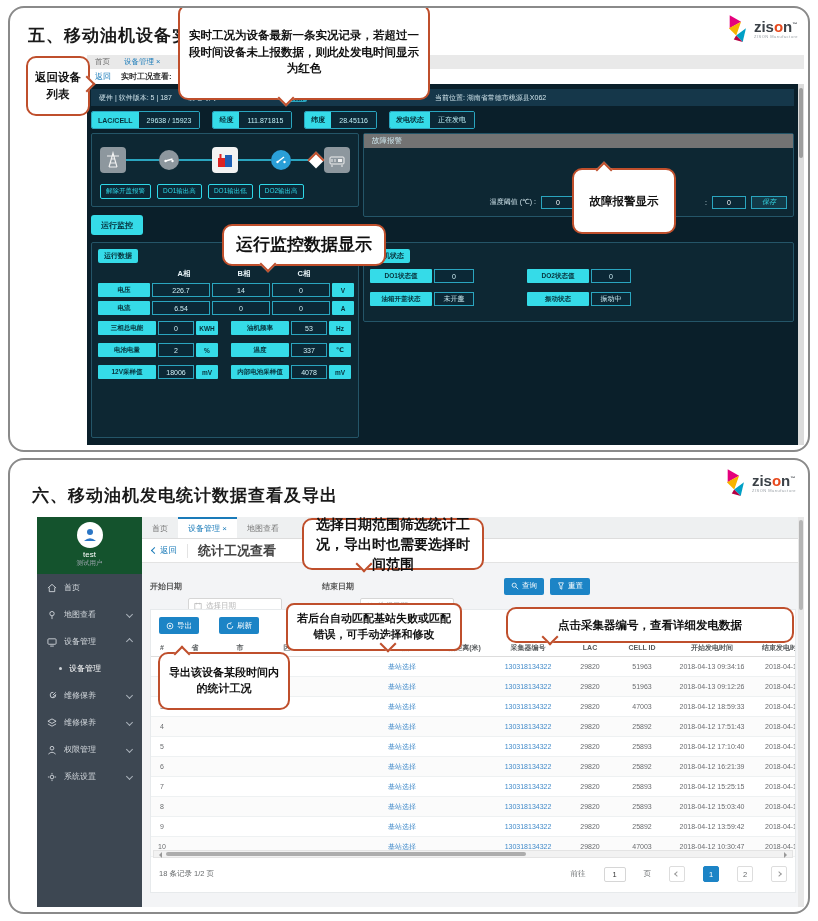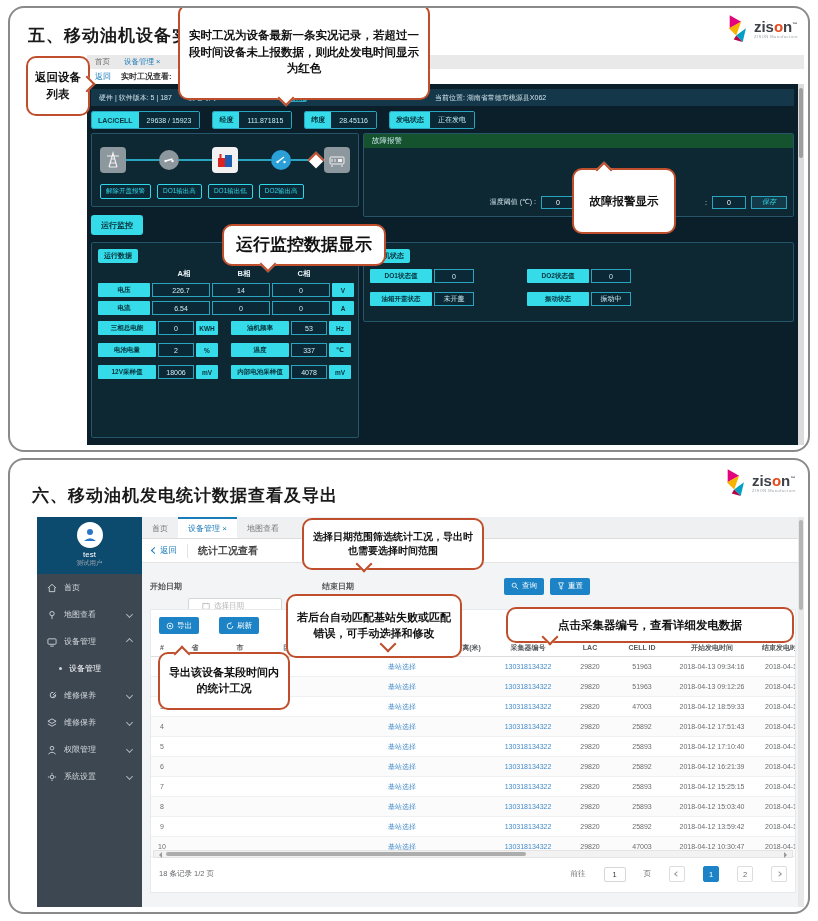--- a/index.html
+++ b/index.html
@@ -39,21 +39,21 @@
              display:flex; align-items:center; gap:16px; padding:0 8px; font-size:7px; white-space:nowrap; }
   .infobar .cy { color:#35dbe8; }
   .refresh-chip { background:#2aa5bf; color:#06303a; padding:1px 3px; border-radius:2px; font-weight:bold; }
   .chips { position:absolute; left:4px; top:27px; display:flex; gap:12px; }
   .chip { display:flex; border:1px solid #2aa5bf; border-radius:2px; overflow:hidden; height:18px; }
   .chip .cl { background:#35dbe8; color:#06303a; font-weight:bold; display:flex; align-items:center; padding:0 6px; font-size:7px; }
   .chip .cv { background:#0b2836; color:#bfeef5; display:flex; align-items:center; padding:0 8px; font-size:7px; min-width:44px; justify-content:center; }
   .sect { position:absolute; background:#0d2733; border:1px solid #245568; border-radius:2px; }
   #flowbox  { left:4px;  top:49px; width:268px; height:74px; }
   #faultbox { left:276px; top:49px; width:431px; height:84px; }
-  #faultbox .hd { height:14px; background:#14532d; color:#cfe9f0; font-size:7.5px; display:flex; align-items:center; padding-left:8px; }
+  #faultbox .hd { height:14px; background:#737373; color:#cfe9f0; font-size:7.5px; display:flex; align-items:center; padding-left:8px; }
   .thresh { position:absolute; left:0; right:6px; top:60px; height:16px; display:flex; align-items:center; justify-content:flex-end; gap:5px; color:#cfe3ea; font-size:7px; }
   .tbox { width:34px; height:13px; border:1px solid #2aa5bf; background:#0b2836; color:#fff; display:flex; align-items:center; justify-content:center; font-size:7px; }
   .tgap { width:120px; }
   .savebtn { width:36px; height:13px; border:1px solid #2aa5bf; background:#123a48; color:#35dbe8; display:flex; align-items:center; justify-content:center; font-size:7px; font-style:italic; }
   .flow { position:absolute; left:8px; top:8px; right:8px; height:36px; display:flex; align-items:center; }
   .node { width:26px; height:26px; border-radius:4px; background:#8d979e; display:flex; align-items:center; justify-content:center; flex:none; }
   .node.white { background:#f2f2f2; }
   .sw { width:20px; height:20px; border-radius:50%; background:#8d979e; flex:none; display:flex; align-items:center; justify-content:center; }
   .sw.open { background:#2a9fd8; }
   .wire { height:2px; background:#2aa5bf; flex:1; }
@@ -75,41 +75,41 @@
   .met .lbl { width:58px; }
   .met .val { width:36px; }
   .sgrid { position:absolute; left:6px; top:26px; width:300px; display:grid; grid-template-columns:1fr 1fr; gap:9px 14px; }
   .st { display:flex; gap:2px; }
   .st .lbl { width:62px; }
   .st .val { width:40px; }
 
   
   .shot2 { position:absolute; left:27px; top:57px; width:767px; height:390px; font-size:8px; background:#f3f4f6; }
   .sbar { position:absolute; left:0; top:0; width:105px; height:390px; background:#3d4752; }
-  .sbar .avatar-block { height:57px; background:#0c4a6e; text-align:center; padding-top:5px; }
+  .sbar .avatar-block { height:57px; background:#14532d; text-align:center; padding-top:5px; }
   .avatar { width:26px; height:26px; border-radius:50%; background:#fff; margin:0 auto; display:flex; align-items:center; justify-content:center; }
   .sbar .uname { color:#fff; font-size:8px; margin-top:2px; }
   .sbar .urole { color:#9aa3ac; font-size:6.5px; }
   .mi { height:27px; display:flex; align-items:center; gap:7px; padding:0 10px; color:#d3d8dd; font-size:8px; position:relative; }
   .mi .chev { position:absolute; right:10px; width:5px; height:5px; border-right:1px solid #aab2ba; border-bottom:1px solid #aab2ba; }
   .mi .chev.dn { transform:rotate(45deg); }
   .mi .chev.up { transform:rotate(-135deg); }
   .mi.sub { padding-left:22px; color:#fff; }
   .mi.sub .dot { width:3px; height:3px; border-radius:50%; background:#cfd4d9; }
   .main2 { position:absolute; left:105px; top:0; width:662px; height:390px; }
   .m2-tabs { height:22px; background:#eef0f1; border-bottom:1px solid #ddd; display:flex; align-items:flex-end; font-size:8px; color:#777; }
   .m2-tabs .tab { padding:4px 10px; }
   .m2-tabs .tab.active { background:#fff; color:#1a7bb9; border-top:2px solid #1a7bb9; }
   .m2-crumb { height:24px; background:#fff; border-bottom:1px solid #e3e3e3; display:flex; align-items:center; gap:10px; padding-left:10px; }
   .m2-crumb .back { color:#1a7bb9; display:flex; align-items:center; gap:3px; font-size:8.5px; }
   .backchev { width:5px; height:5px; border-left:1px solid #1a7bb9; border-bottom:1px solid #1a7bb9; transform:rotate(45deg); }
-  .m2-crumb .pg { font-weight:bold; color:#444; font-size:10px; border-left:1px solid #e3e3e3; padding-left:10px; height:14px; display:flex; align-items:center; }
+  .m2-crumb .pg { font-weight:bold; color:#444; font-size:13px; border-left:1px solid #e3e3e3; padding-left:10px; height:14px; display:flex; align-items:center; }
   .formrow { position:absolute; left:0; top:56px; width:662px; height:26px; display:flex; align-items:center; gap:6px; padding-left:8px; }
   .flab { font-weight:bold; color:#555; font-size:8px; }
-  .dinput { width:94px; height:17px; background:#fff; border:1px solid #d6d6d6; border-radius:2px; display:flex; align-items:center; gap:4px; padding:0 13px; color:#b5b5b5; font-size:7.5px;margin-top:40px; }
+  .dinput { width:94px; height:17px; background:#fff; border:1px solid #d6d6d6; border-radius:2px; display:flex; align-items:center; gap:4px; padding:0 5px; color:#b5b5b5; font-size:7.5px;margin-top:40px; }
   .gap28 { width:28px; }
   .bluebtn { height:17px; background:#1c84c6; color:#fff; border:none; border-radius:2px; font-size:7.5px; display:flex; align-items:center; gap:3px; padding:0 7px; font-family:inherit; }
   .card { position:absolute; left:8px; top:92px; width:646px; height:284px; background:#fff; border:1px solid #e7eaec; }
   .toolbar { position:absolute; left:8px; top:7px; display:flex; gap:20px; }
   .tgrid { display:grid; grid-template-columns:22px 44px 46px 48px 62px 58px 60px 74px 50px 54px 86px 56px; }
   .thead { position:absolute; left:0; top:30px; width:644px; overflow:hidden; border-bottom:1px solid #ddd; }
   .thead span { font-size:7px; font-weight:bold; color:#565a5c; height:16px; line-height:16px; text-align:center; white-space:nowrap; overflow:hidden; }
   .tbody { position:absolute; left:0; top:47px; width:644px; overflow:hidden; }
   .trow { border-bottom:1px solid #eef1f2; }
   .trow:nth-child(even) { background:#fbfbfb; }
@@ -686,21 +686,21 @@
               </span>
           </div>
         </div>
       </div>
     </div>
     <div class="vsb2">
         <div class="th"></div>
       </div>
   </div>
 
-  <div class="co" style="left:292px; top:58px; width:182px; height:52px; font-size:10px;">选择日期范围筛选统计工况，导出时也需要选择时间范围</div>
+  <div class="co" style="left:292px; top:58px; width:182px; height:52px; font-size:14px;">选择日期范围筛选统计工况，导出时也需要选择时间范围</div>
   <span class="pt down" style="left:348px; top:98px;"></span>
-  <div class="co" style="left:276px; top:134px; width:176px; height:64px; font-size:11px;">若后台自动匹配基站失败或匹配错误，可手动选择和修改</div>
+  <div class="co" style="left:276px; top:143px; width:176px; height:48px; font-size:11px;border-radius:8px;">若后台自动匹配基站失败或匹配错误，可手动选择和修改</div>
   <span class="pt down" style="left:372px; top:178px;"></span>
   <div class="co" style="left:496px; top:147px; width:288px; height:36px; font-size:11.5px;">点击采集器编号，查看详细发电数据</div>
   <span class="pt down" style="left:534px; top:171px;"></span>
   <div class="co" style="left:148px; top:192px; width:132px; height:58px; font-size:11px;">导出该设备某段时间内的统计工况</div>
   <span class="pt up" style="left:166px; top:188px;"></span>
 </div>
 
 </body></html>

